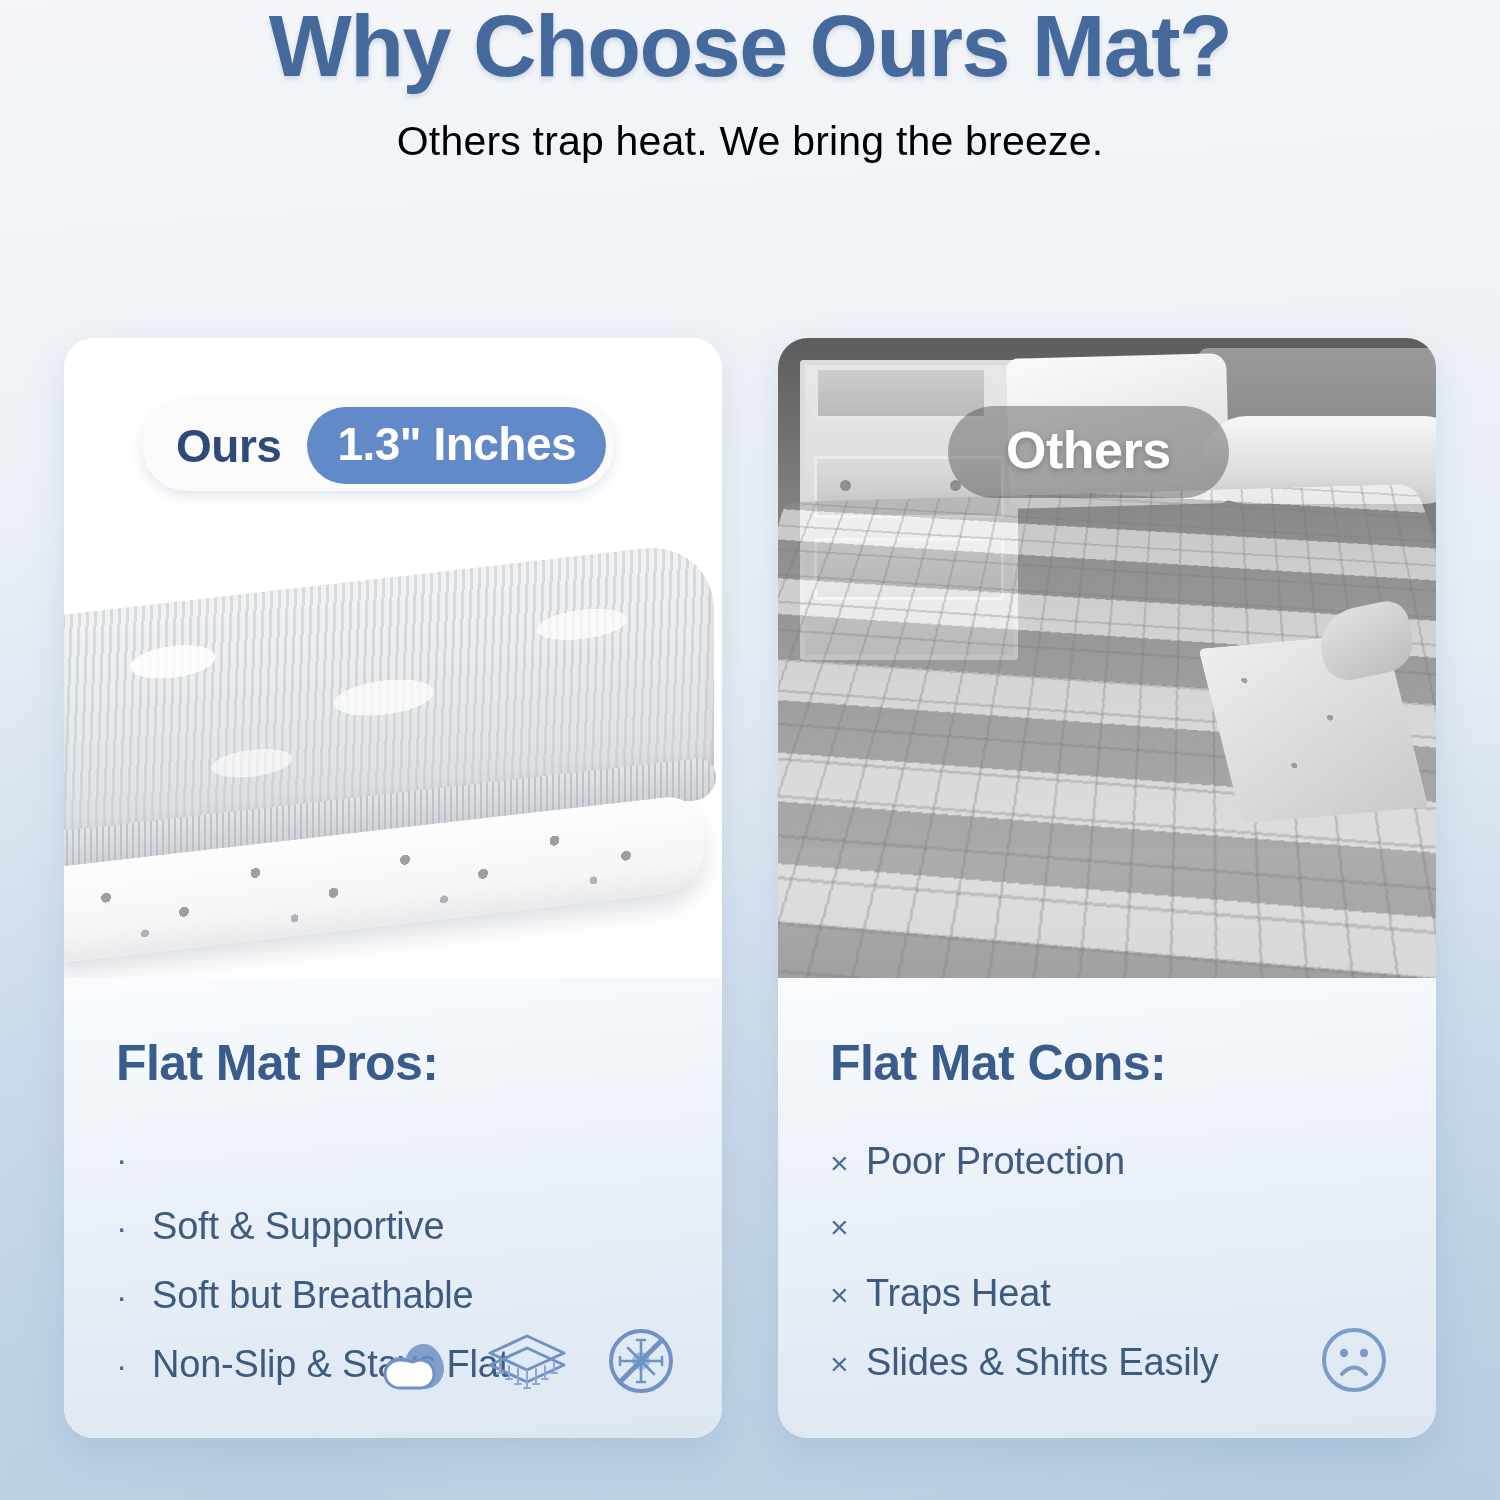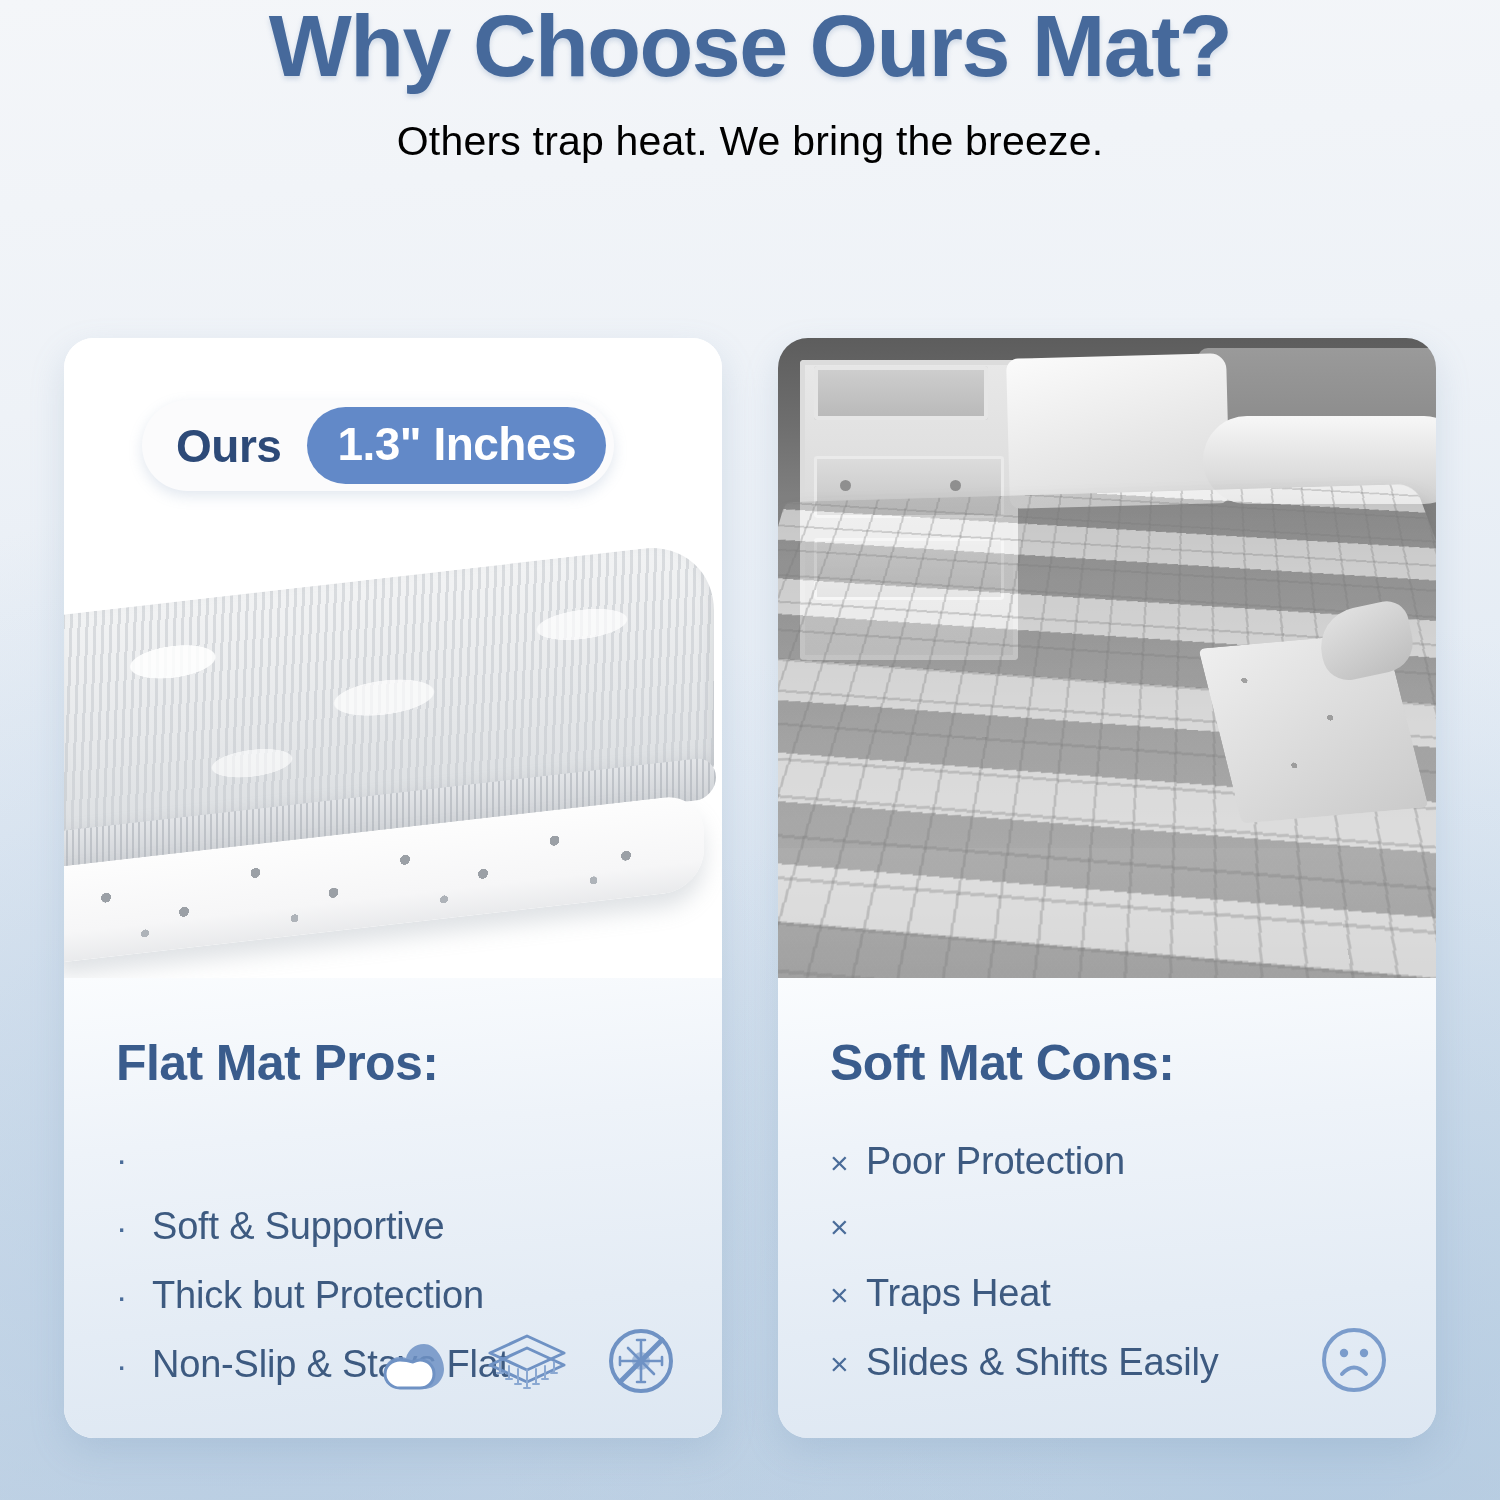--- a/index.html
+++ b/index.html
@@ -292,21 +292,21 @@
       <ul class="feature-list">
         <li class="feature-item">
           <span class="marker">·</span>
         </li>
         <li class="feature-item">
           <span class="marker">·</span>
           <span>Soft &amp; Supportive</span>
         </li>
         <li class="feature-item">
           <span class="marker">·</span>
-          <span>Thick but Protection</span>
+          <span>Soft but Breathable</span>
         </li>
         <li class="feature-item">
           <span class="marker">·</span>
           <span>Non-Slip &amp; Stays Flat</span>
         </li>
       </ul>
 
       <div class="icon-row">
 
         <span>
@@ -356,24 +356,27 @@
         <div class="ph ph-knob" style="left:40px; top:202px;"></div>
         <div class="ph ph-knob" style="left:150px; top:202px;"></div>
       </div>
       <div class="ph ph-drawer-top"></div>
       <div class="ph ph-pillow"></div>
       <div class="ph ph-bolster"></div>
       <div class="ph ph-mat"></div>
       <div class="ph ph-flap"></div>
       <div class="ph ph-hand"></div>
 
+      <div class="others-badge">
+        <span class="others-label">Others</span>
+      </div>
     </div>
 
     <div class="panel">
-      <div class="panel-title">Soft Mat Cons:</div>
+      <div class="panel-title">Flat Mat Cons:</div>
       <ul class="feature-list">
         <li class="feature-item">
           <span class="marker marker-x">×</span>
           <span>Poor Protection</span>
         </li>
         <li class="feature-item">
           <span class="marker marker-x">×</span>
         </li>
         <li class="feature-item">
           <span class="marker marker-x">×</span>

